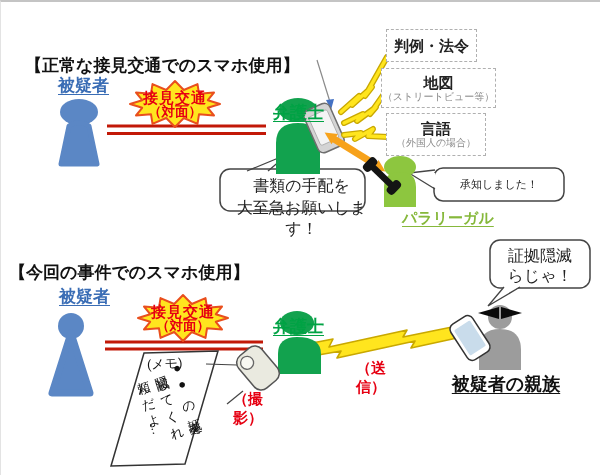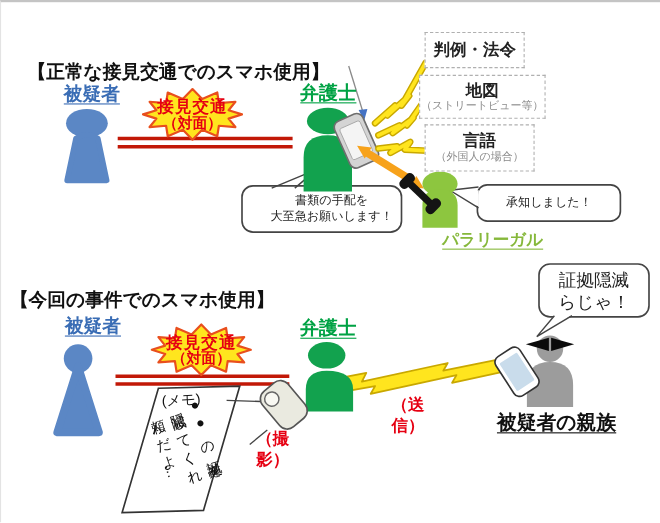--- a/index.html
+++ b/index.html
@@ -6,21 +6,21 @@
   #stage{
     position:relative;width:600px;height:475px;background:#fff;overflow:hidden;
     font-family:"Liberation Sans","DejaVu Sans",sans-serif;color:#1a1a1a;
     border-top:2px solid #c4c4c4;border-left:1px solid #e3e3e3;box-sizing:border-box;
   }
   #diagram-svg{position:absolute;left:0;top:0;}
   .txt{position:absolute;white-space:nowrap;}
   .panel-title{font-size:17px;font-weight:bold;color:#111;}
   .person-label{font-size:17px;font-weight:bold;text-decoration:underline;text-underline-offset:3px;text-align:right;}
   .lbl-blue{color:#3a6db5;}
-  .lbl-green{color:#00a244;}
+  .lbl-green{color:#00a244;margin-top:28px;}
   .lbl-paralegal{color:#86b83b;font-size:15px;font-weight:bold;text-decoration:underline;text-underline-offset:3px;text-align:center;}
   .lbl-relative{color:#111;font-size:18px;font-weight:bold;text-decoration:underline;text-underline-offset:3px;text-align:center;}
   .dashed-box{position:absolute;border:1.5px dashed #b0b0b0;background:#fff;box-sizing:border-box;
     display:flex;flex-direction:column;align-items:center;justify-content:center;line-height:1.15;}
   .box-main{font-size:15px;font-weight:bold;color:#222;}
   .box-main-sm{font-size:12.5px;font-weight:normal;color:#333;}
   .box-sub{font-size:10px;color:#8a8a8a;}
   .star-text{position:absolute;text-align:center;color:#e60012;font-weight:bold;line-height:1;}
   .star-l1{font-size:15px;letter-spacing:1px;}
   .star-l2{font-size:13.5px;margin-top:0;}
@@ -180,21 +180,21 @@
 
   <div class="txt person-label lbl-blue" style="left:52px;top:72px;width:56px;">被疑者</div>
 
   <div class="txt person-label lbl-green" style="left:272px;top:71px;width:51px;">弁護士</div>
 
   <div class="star-text" style="left:129px;top:88px;width:90px;">
     <div class="star-l1">接見交通</div>
     <div class="star-l2">（対面）</div>
   </div>
 
-  <div class="bubble-text" style="left:221px;top:173px;width:159px;font-size:11px;">
+  <div class="bubble-text" style="left:221px;top:173px;width:159px;font-size:16px;">
     <div>書類の手配を</div>
     <div>大至急お願いします！</div>
   </div>
 
   <div class="bubble-text" style="left:434px;top:166px;width:128px;height:33px;line-height:33px;font-size:11px;">承知しました！</div>
 
   <div class="txt lbl-paralegal" style="left:361px;top:207px;width:88px;margin-left:40px;">パラリーガル</div>
 
   <div class="txt panel-title" style="left:8px;top:259px;">【今回の事件でのスマホ使用】</div>
 

